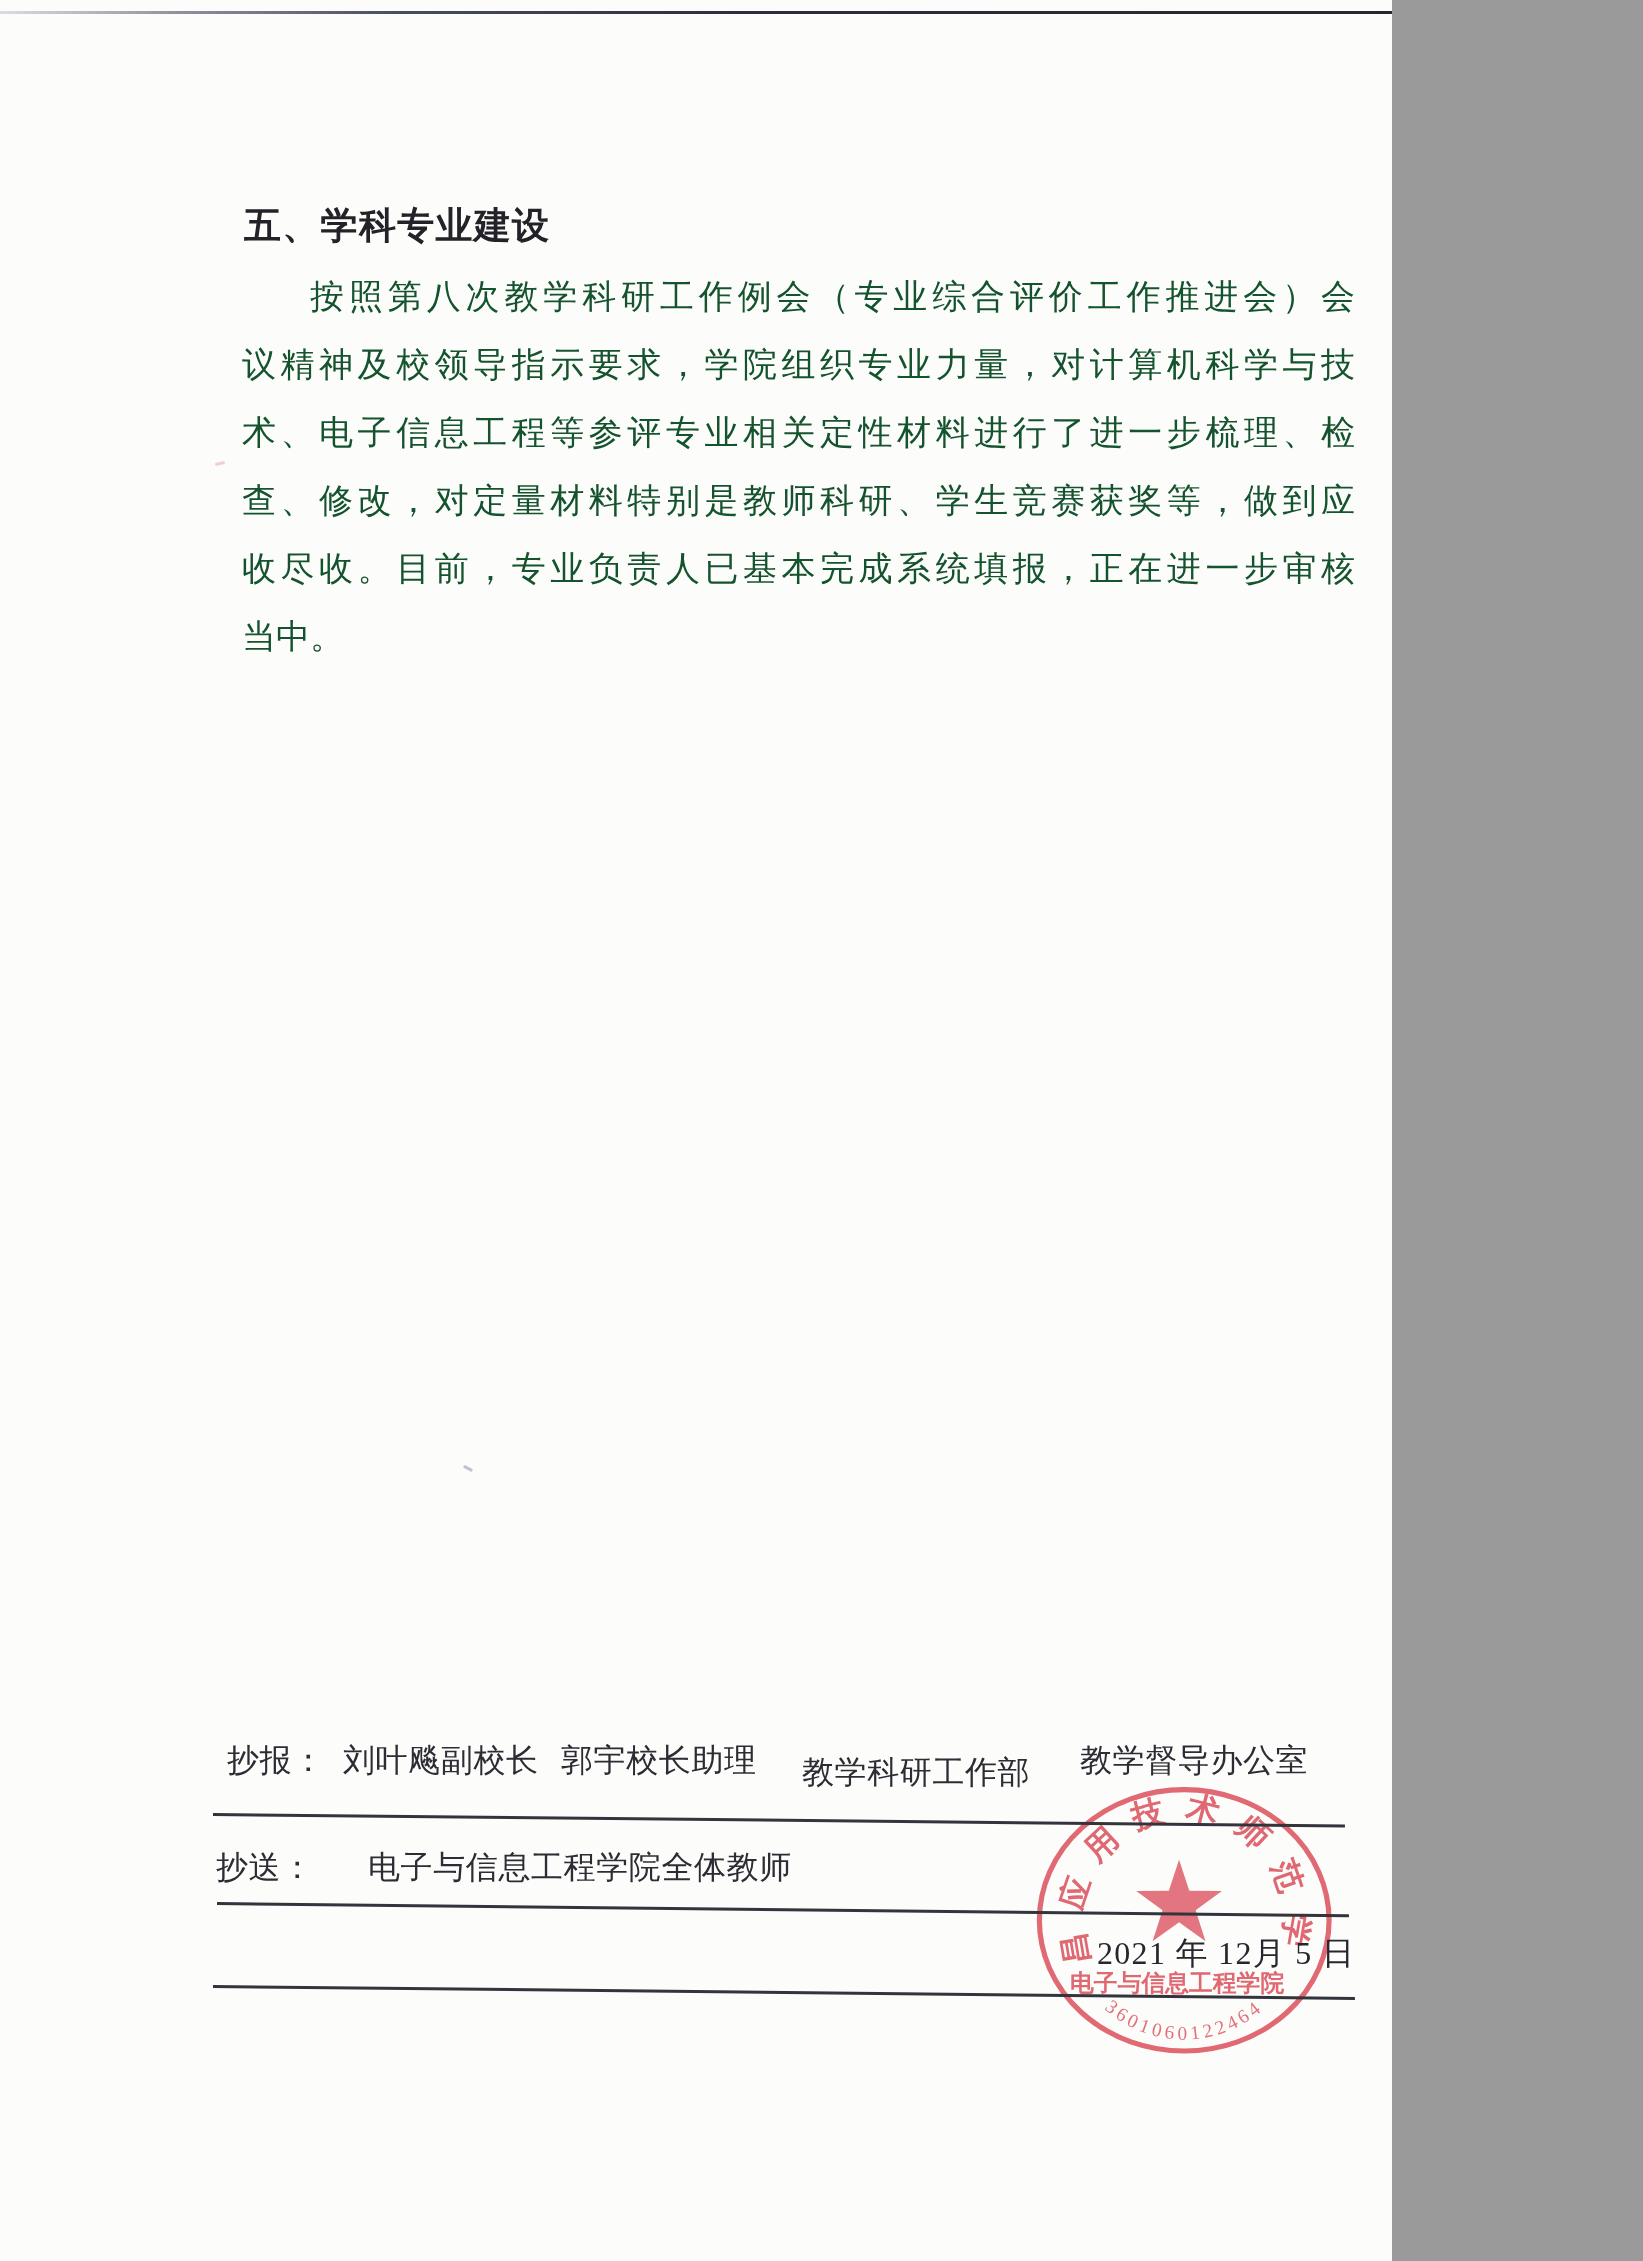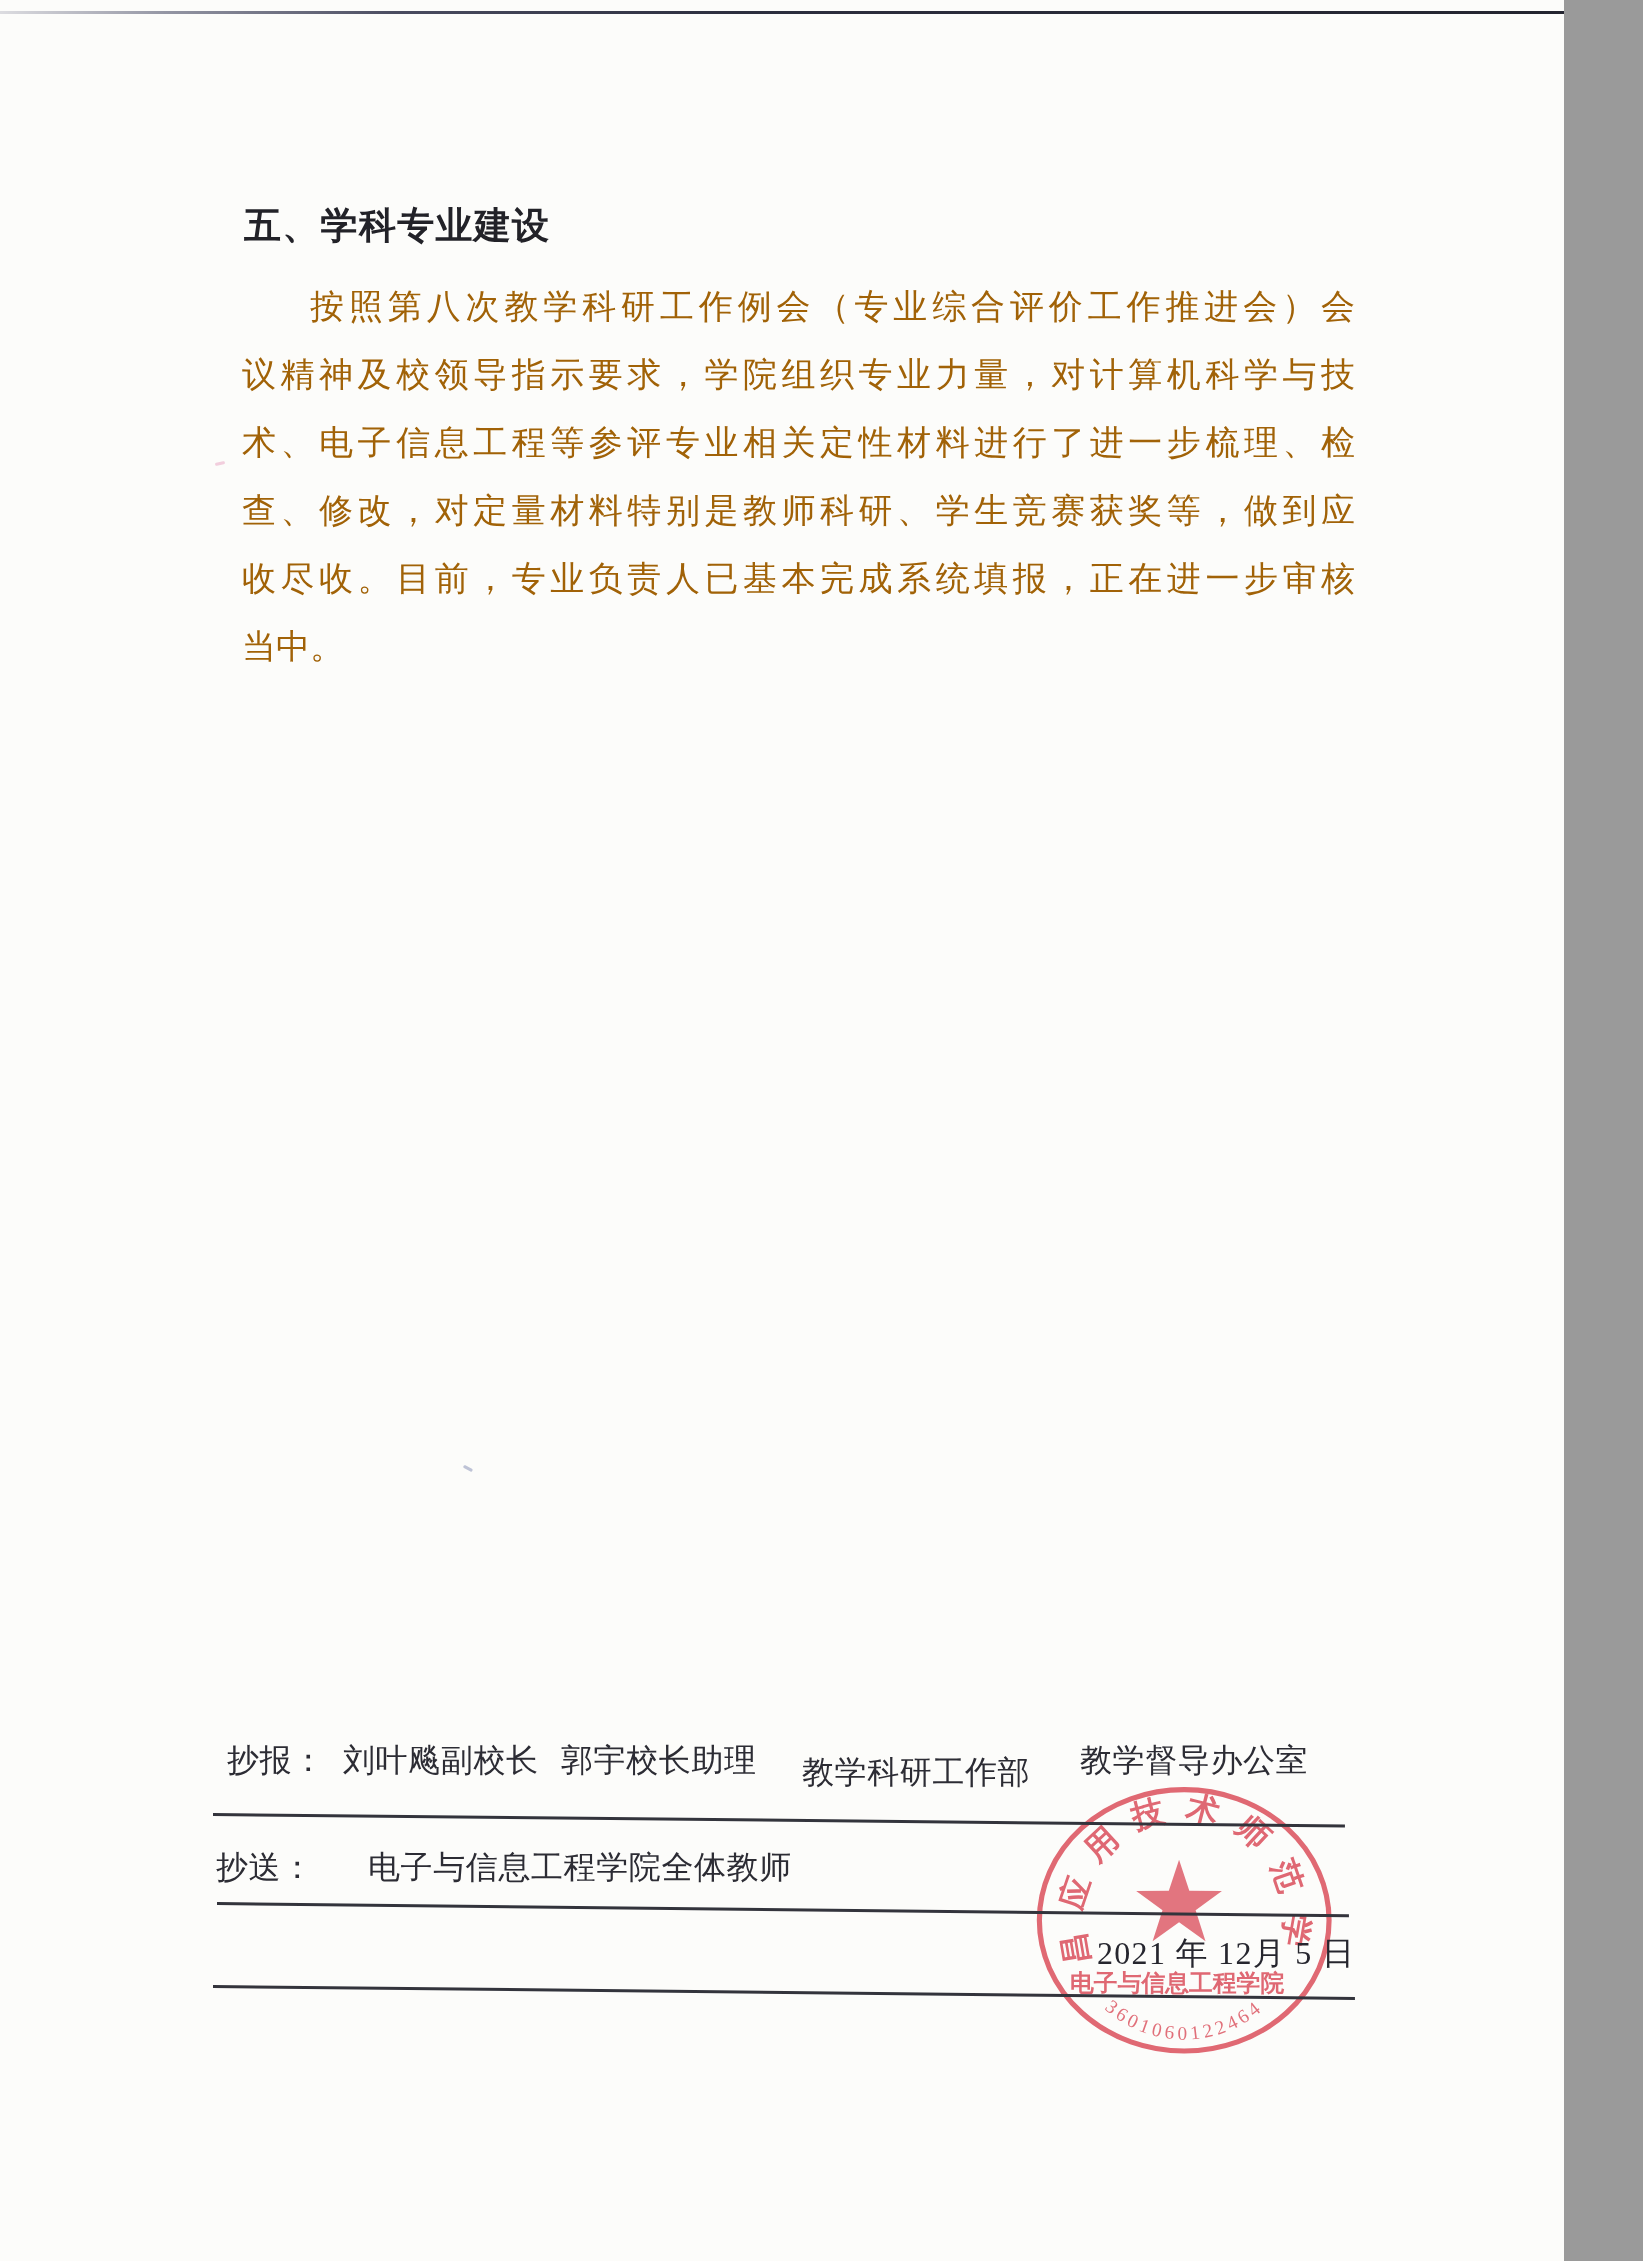--- a/index.html
+++ b/index.html
@@ -1,18 +1,18 @@
 <!DOCTYPE html>
 <html style="font-size:10.3px"><head>
 <meta charset="utf-8">
 <style>
   html,body{margin:0;padding:0;background:#9a9a9a;}
   .page{
     position:relative;
-    width:1564px;height:2261px;
+    width:1392px;height:2261px;
     background:#fcfcfa;
     overflow:hidden;
     font-family:"Liberation Serif","DejaVu Serif",serif;
   }
   
   .scan-top{
     position:absolute;left:0;top:11px;width:1644px;height:2.6px;
     background:linear-gradient(90deg,#dcdce0 0%,#9496a4 10%,#4a4c60 24%,#2c2e3e 45%,#23242e 100%);
   }
   .scan-top-wedge{
@@ -25,22 +25,22 @@
   .speck-pink{
     position:absolute;left:215px;top:462px;width:10.3px;height:3.2px;
     background:#e8a0c0;opacity:.5;transform:rotate(-12deg);border-radius:1.9px;
   }
   .heading{
     position:absolute;left:244px;top:201px;
     font-size:37px;font-weight:bold;color:#222228;
     letter-spacing:1.3px;white-space:nowrap;
   }
   .para{
-    position:absolute;left:242px;top:273px;width:1113px;
-    font-size:34px;line-height:68px;color:#a16207;
+    position:absolute;left:242px;top:263px;width:1113px;
+    font-size:34px;line-height:68px;color:#14532d;
   }
   .para .ln{display:block;}
   .para .j{text-align:justify;text-align-last:justify;}
   .para .indent{padding-left:68px;}
   .footer-row{position:absolute;font-size:32px;color:#2c2c34;white-space:nowrap;letter-spacing:0.6px;}
   .abs{position:absolute;white-space:nowrap;}
   .rule{
     position:absolute;height:2.6px;background:#33343c;transform-origin:left center;
     z-index:3;
   }

